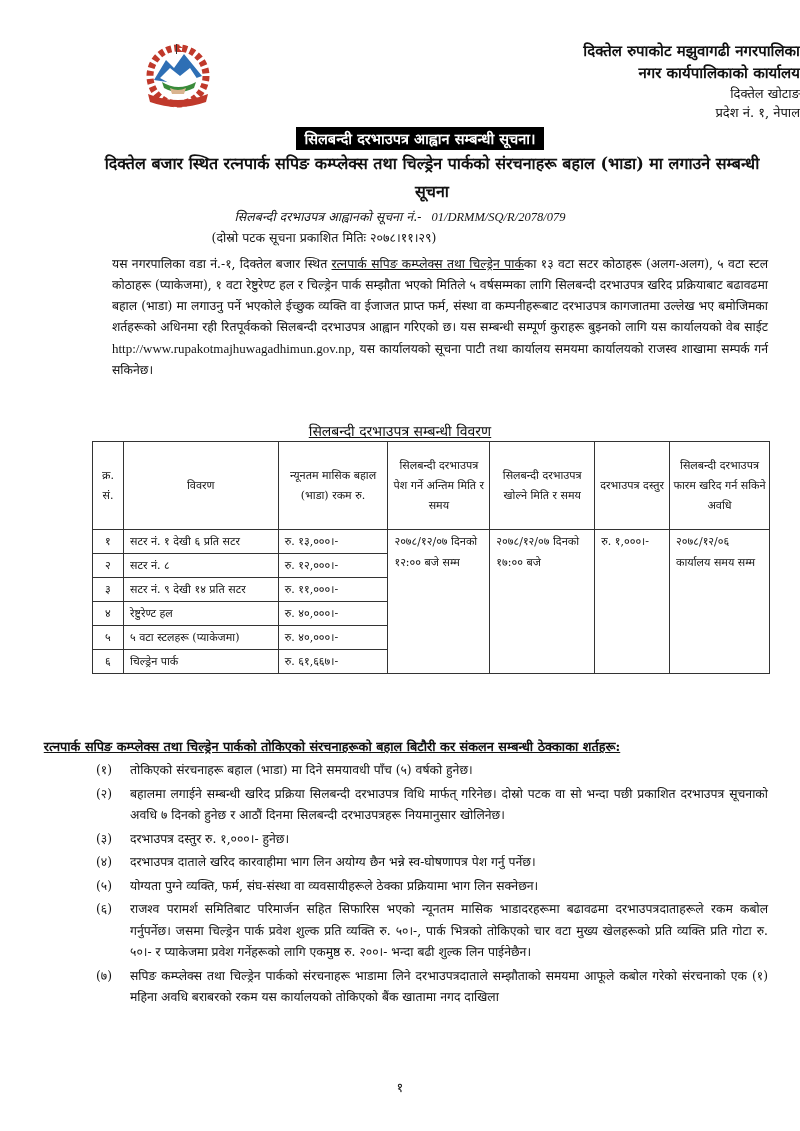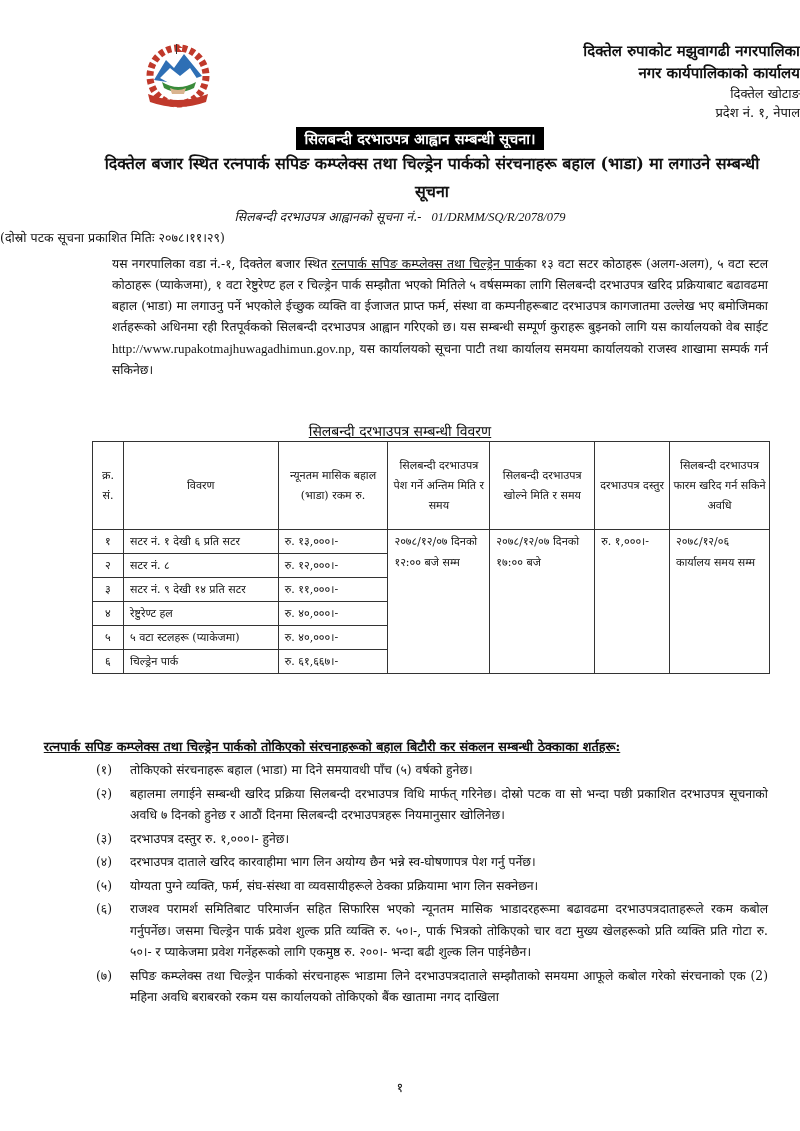--- a/index.html
+++ b/index.html
@@ -12,21 +12,21 @@
   .org1 { font-size: 15px; font-weight: bold; line-height: 22px; margin-left: 30px; }
   .org2 { font-size: 15px; font-weight: bold; line-height: 22px; margin-left: 30px; }
   .addr { font-size: 13px; line-height: 19px; margin-left: 30px; }
 
   .banner-wrap { position: absolute; top: 127px; left: 0; width: 800px; text-align: center; }
   .banner { display: inline-block; background: #000; color: #fff; font-size: 14.5px; padding: 1px 8px 2px; margin-left: 40px; font-weight: bold; }
 
   .title { position: absolute; top: 150px; left: 92px; width: 680px; text-align: center; font-size: 16px; font-weight: bold; line-height: 28px; }
   .ref { position: absolute; top: 207px; left: 0; width: 800px; text-align: center; font-size: 12.5px; line-height: 20px; font-style: italic; }
   .ref .refno { font-family: "Liberation Serif", serif; margin-left: 6px; }
-  .pubdate { position: absolute; top: 228px; left: 0; width: 648px; text-align: left; font-size: 12.5px; line-height: 20px; }
+  .pubdate { position: absolute; top: 228px; left: 0; width: 648px; text-align: center; font-size: 12.5px; line-height: 20px; }
 
   .para { position: absolute; top: 254px; left: 112px; width: 656px; font-size: 12.3px; line-height: 21px; text-align: justify; }
   .para u { text-decoration: underline; }
   .para .url { font-family: "Liberation Serif", serif; font-size: 13px; }
 
   .table-title { position: absolute; top: 421px; left: 0; width: 800px; text-align: center; font-size: 14px; font-weight: normal; text-decoration: underline; }
 
   table.details { position: absolute; top: 441px; left: 92px; width: 678px; border-collapse: collapse; font-size: 11px; }
   table.details th, table.details td { border: 1px solid #333; vertical-align: top; }
   table.details th { font-weight: normal; text-align: center; vertical-align: middle; height: 88px; line-height: 20px; padding: 2px 3px; }
@@ -161,17 +161,17 @@
   <li>
       <span class="num">(५)</span>
       <span class="txt">योग्यता पुग्ने व्यक्ति, फर्म, संघ-संस्था वा व्यवसायीहरूले ठेक्का प्रक्रियामा भाग लिन सक्नेछन।</span>
     </li>
   <li>
       <span class="num">(६)</span>
       <span class="txt">राजश्व परामर्श समितिबाट परिमार्जन सहित सिफारिस भएको न्यूनतम मासिक भाडादरहरूमा बढावढमा दरभाउपत्रदाताहरूले रकम कबोल गर्नुपर्नेछ। जसमा चिल्ड्रेन पार्क प्रवेश शुल्क प्रति व्यक्ति रु. ५०।-, पार्क भित्रको तोकिएको चार वटा मुख्य खेलहरूको प्रति व्यक्ति प्रति गोटा रु. ५०।- र प्याकेजमा प्रवेश गर्नेहरूको लागि एकमुष्ठ रु. २००।- भन्दा बढी शुल्क लिन पाईनेछैन।</span>
     </li>
   <li>
       <span class="num">(७)</span>
-      <span class="txt">सपिङ कम्प्लेक्स तथा चिल्ड्रेन पार्कको संरचनाहरू भाडामा लिने दरभाउपत्रदाताले सम्झौताको समयमा आफूले कबोल गरेको संरचनाको एक (2) महिना अवधि बराबरको रकम यस कार्यालयको तोकिएको बैंक खातामा नगद दाखिला</span>
+      <span class="txt">सपिङ कम्प्लेक्स तथा चिल्ड्रेन पार्कको संरचनाहरू भाडामा लिने दरभाउपत्रदाताले सम्झौताको समयमा आफूले कबोल गरेको संरचनाको एक (१) महिना अवधि बराबरको रकम यस कार्यालयको तोकिएको बैंक खातामा नगद दाखिला</span>
     </li>
 </ol>
 
 <div class="page-num">१</div>
 
 </body></html>

